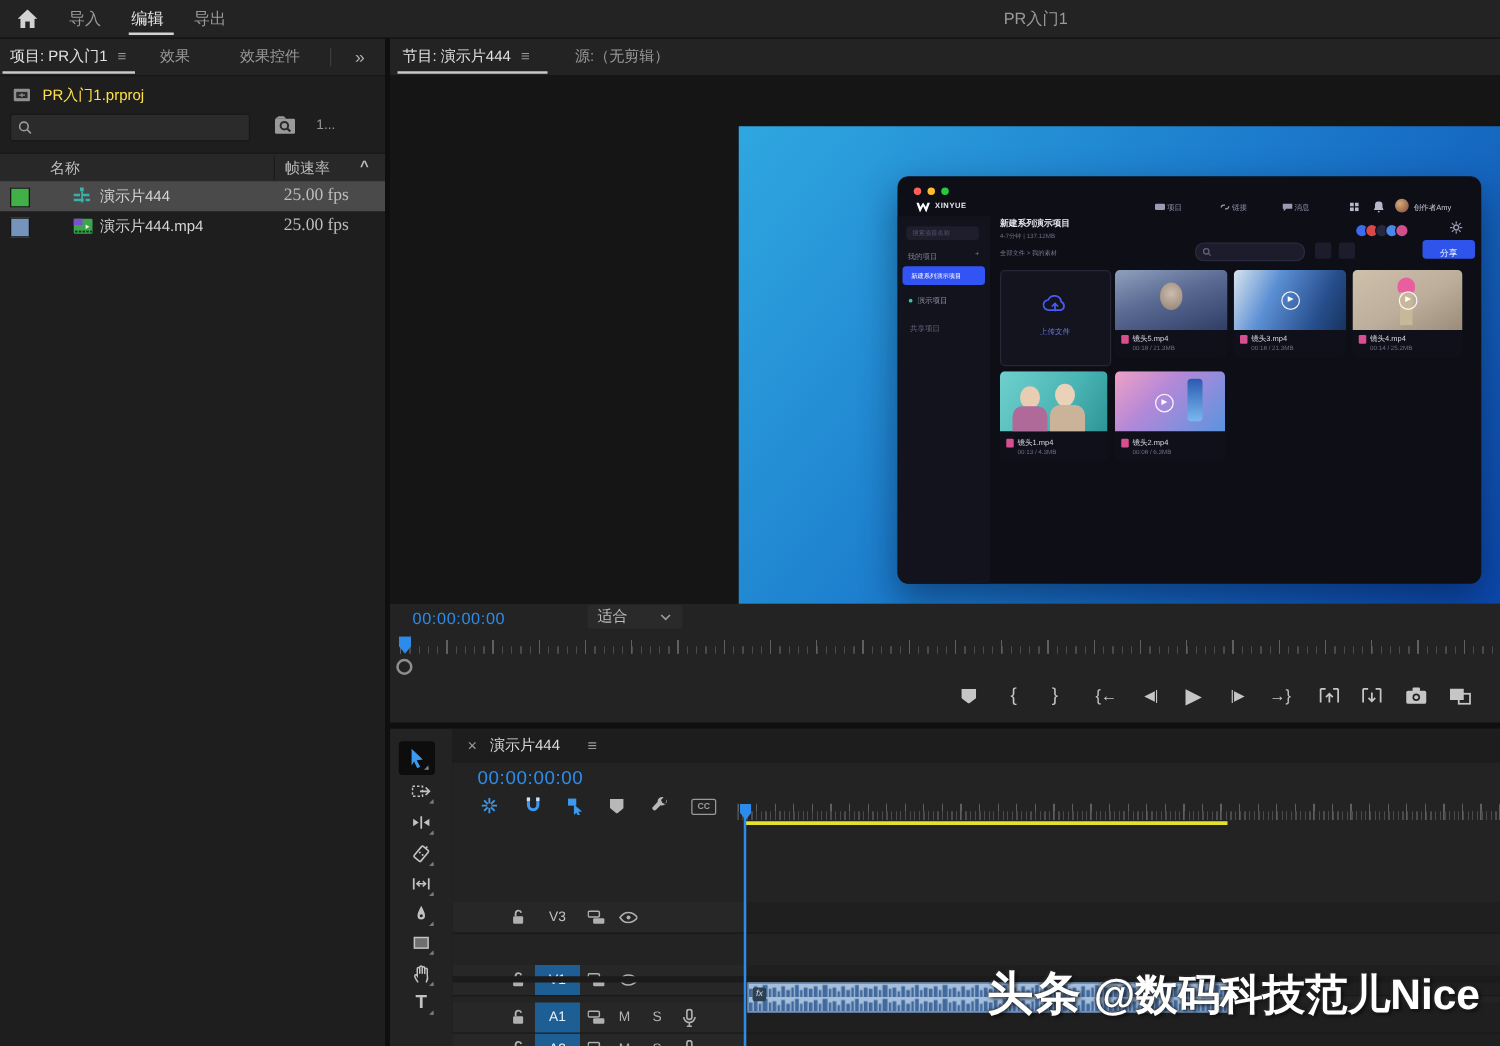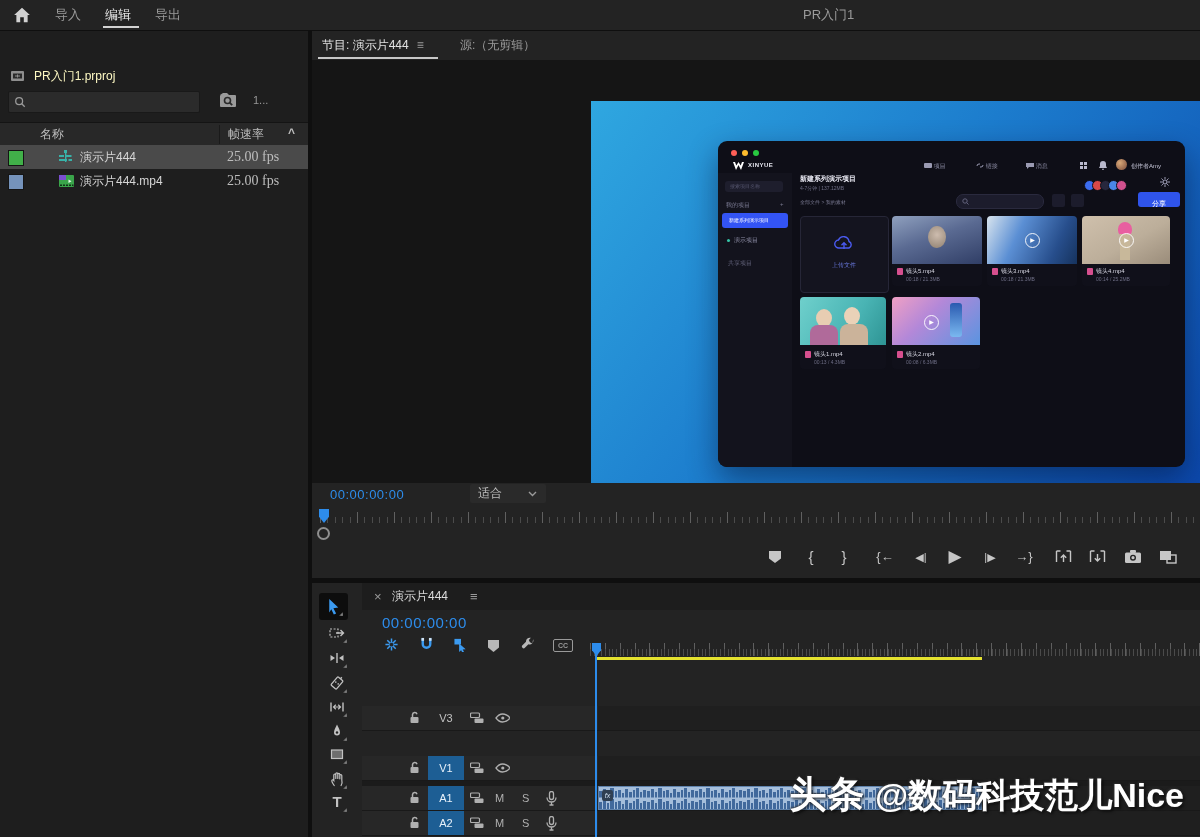--- a/index.html
+++ b/index.html
@@ -1,39 +1,39 @@
 <!DOCTYPE html>
 <html><head>
 <meta charset="utf-8">
 <style>
   html,body{margin:0;padding:0;width:1200px;height:837px;overflow:hidden;background:#0f0f0f;
     font-family:"Liberation Sans","DejaVu Sans",sans-serif;-webkit-font-smoothing:antialiased;}
   .p{position:absolute;}
   .panel{position:absolute;background:#232323;}
-  .txt{color:#fef9c3;font-size:12px;}
+  .txt{color:#fde047;font-size:12px;}
   .dim{color:#969696;}
   svg{display:block;}
   
   .menu-item{position:absolute;top:0;line-height:30px;font-size:13px;color:#9a9a9a;cursor:default;}
   .menu-item.active{color:#e6e6e6;}
   .menu-underline{position:absolute;height:2px;background:#d2d2d2;}
   
   .tabbar{position:absolute;left:0;right:0;top:0;height:29px;background:#232323;border-bottom:1px solid #161616;}
   .tab{position:absolute;top:0;line-height:29px;font-size:12px;color:#9a9a9a;white-space:nowrap;}
   .tab.active{color:#e2e2e2;}
   .tab .m{margin-left:8px;color:#9a9a9a;}
   .tab-underline{position:absolute;bottom:1px;height:2px;background:#c8c8c8;}
   
   .prow{position:absolute;left:0;width:308px;height:24px;}
   .prow .nm{position:absolute;left:80px;top:0;line-height:24px;font-size:12px;color:#d6d6d6;white-space:nowrap;}
   .prow .fps{position:absolute;left:227px;top:0;line-height:24px;font-size:14px;color:#bdbdbd;font-family:Liberation Serif, serif;}
   .chip{position:absolute;left:8px;top:5px;width:14px;height:14px;border:1px solid #151515;}
   
   .trow{position:absolute;left:0;width:838px;height:24px;border-bottom:1px solid #191919;
-        background:linear-gradient(90deg,#272727 0,#272727 236px,#1f1f1f 236px);}
+        background:linear-gradient(90deg,#272727 0,#272727 236px,#1f1f1f 236px);margin-top:16px;}
   .tlabel{position:absolute;left:66px;top:0;width:36px;height:24px;line-height:24px;text-align:center;
         font-size:11px;color:#c2c2c2;}
   .tlabel.on{background:#1d5e94;color:#e8f1fa;}
   .thico{position:absolute;top:5px;}
   .ms{position:absolute;top:0;line-height:24px;font-size:11px;color:#b0b0b0;}
   .tool{position:absolute;left:17px;width:16px;height:16px;}
   .tool::after{content:"";position:absolute;right:-3px;bottom:-3px;border:3px solid transparent;border-right-color:#7a7a7a;border-bottom-color:#7a7a7a;transform:scale(.6);}
   .tbtn{position:absolute;top:0;width:22px;height:26px;line-height:26px;text-align:center;color:#c6c6c6;font-size:13px;}
   .rlabel{position:absolute;top:0;font-size:10px;color:#9c9c9c;white-space:nowrap;transform:translateX(-50%);}
   .ticks-s{position:absolute;height:7px;background:repeating-linear-gradient(90deg,#4b4b4b 0 1px,transparent 1px 3.72px);}
@@ -66,20 +66,30 @@
       </svg>
   </span>
   <span class="menu-item" style="left:55px;">导入</span>
   <span class="menu-item active" style="left:105px;">编辑</span>
   <span class="menu-underline" style="left:103px;top:26px;width:36px;"></span>
   <span class="menu-item" style="left:155px;">导出</span>
   <span class="menu-item" style="left:803px;">PR入门1</span>
 </div>
 
 <div class="panel" style="left:0;top:31px;width:308px;height:806px;background:#1e1e1e;">
+  <div class="tabbar">
+    <span class="tab active" style="left:8px;">
+      <span>项目: PR入门1</span><span class="m">≡</span>
+    </span>
+    <span class="tab-underline" style="left:2px;width:106px;"></span>
+    <span class="tab" style="left:128px;">效果</span>
+    <span class="tab" style="left:192px;">效果控件</span>
+    <span class="p" style="left:264px;top:7px;width:1px;height:15px;background:#3c3c3c;"></span>
+    <span class="tab" style="left:284px;font-size:14px;color:#b0b0b0;">»</span>
+  </div>
 
   <span class="p" style="left:10px;top:38px;">
     <svg width="15" height="14" viewBox="0 0 15 14">
         <rect x="1" y="2" width="13" height="10" rx="1" fill="#8f8f8f"></rect>
         <rect x="3" y="4.5" width="9" height="5" fill="#2a2a2a"></rect>
         <path d="M5 7h5M7.5 5.5v3" stroke="#8f8f8f" stroke-width="1"></path>
       </svg>
   </span>
   <span class="p txt" style="left:34px;top:38px;line-height:14px;">PR入门1.prproj</span>
 

